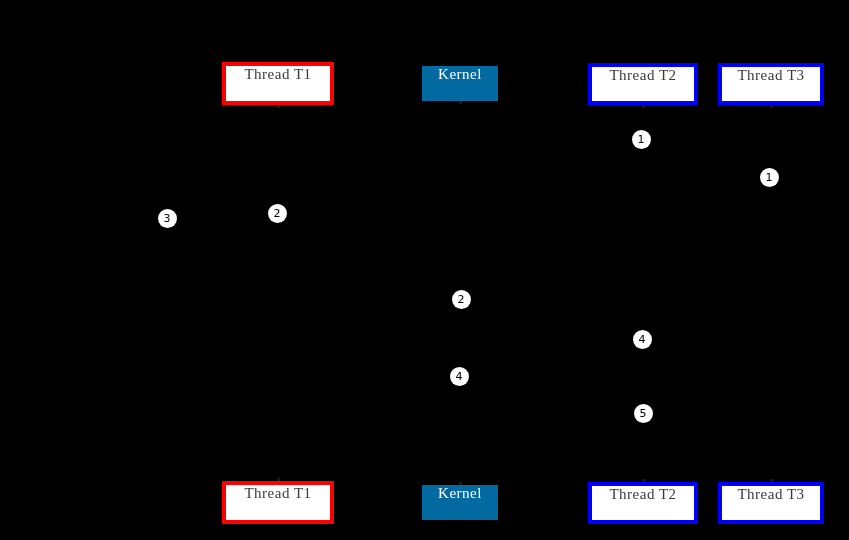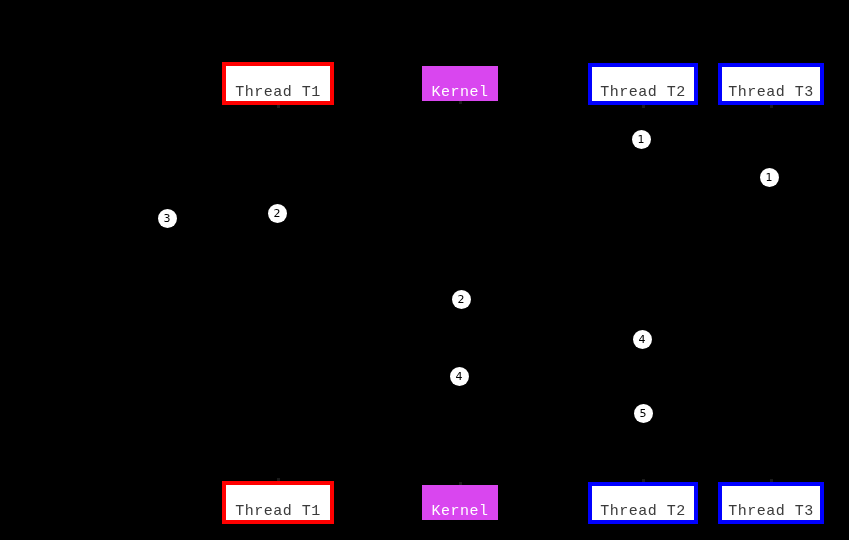--- a/index.html
+++ b/index.html
@@ -17,38 +17,38 @@
     height: 540px;
     background: #000000;
     overflow: hidden;
   }
 
   
   .participant {
     position: absolute;
     box-sizing: border-box;
     display: flex;
-    align-items: flex-end;
+    align-items: flex-start;
     justify-content: center;
-    font-family: Liberation Mono, monospace;
+    font-family: Liberation Serif, serif;
     font-size: 15px;
     letter-spacing: 0.5px;
     white-space: nowrap;
     user-select: none;
   }
   .participant.thread {
     background: #ffffff;
     color: #3a3a3a;
     border: 4px solid #ff0000;
   }
   .participant.thread.blue {
     border-color: #0000ff;
   }
   .participant.kernel {
-    background: #d946ef;
+    background: #0369a1;
     color: #ffffff;
     border: 0;
   }
 
   
   .lifeline {
     position: absolute;
     width: 1px;
     background: #000000;
   }

